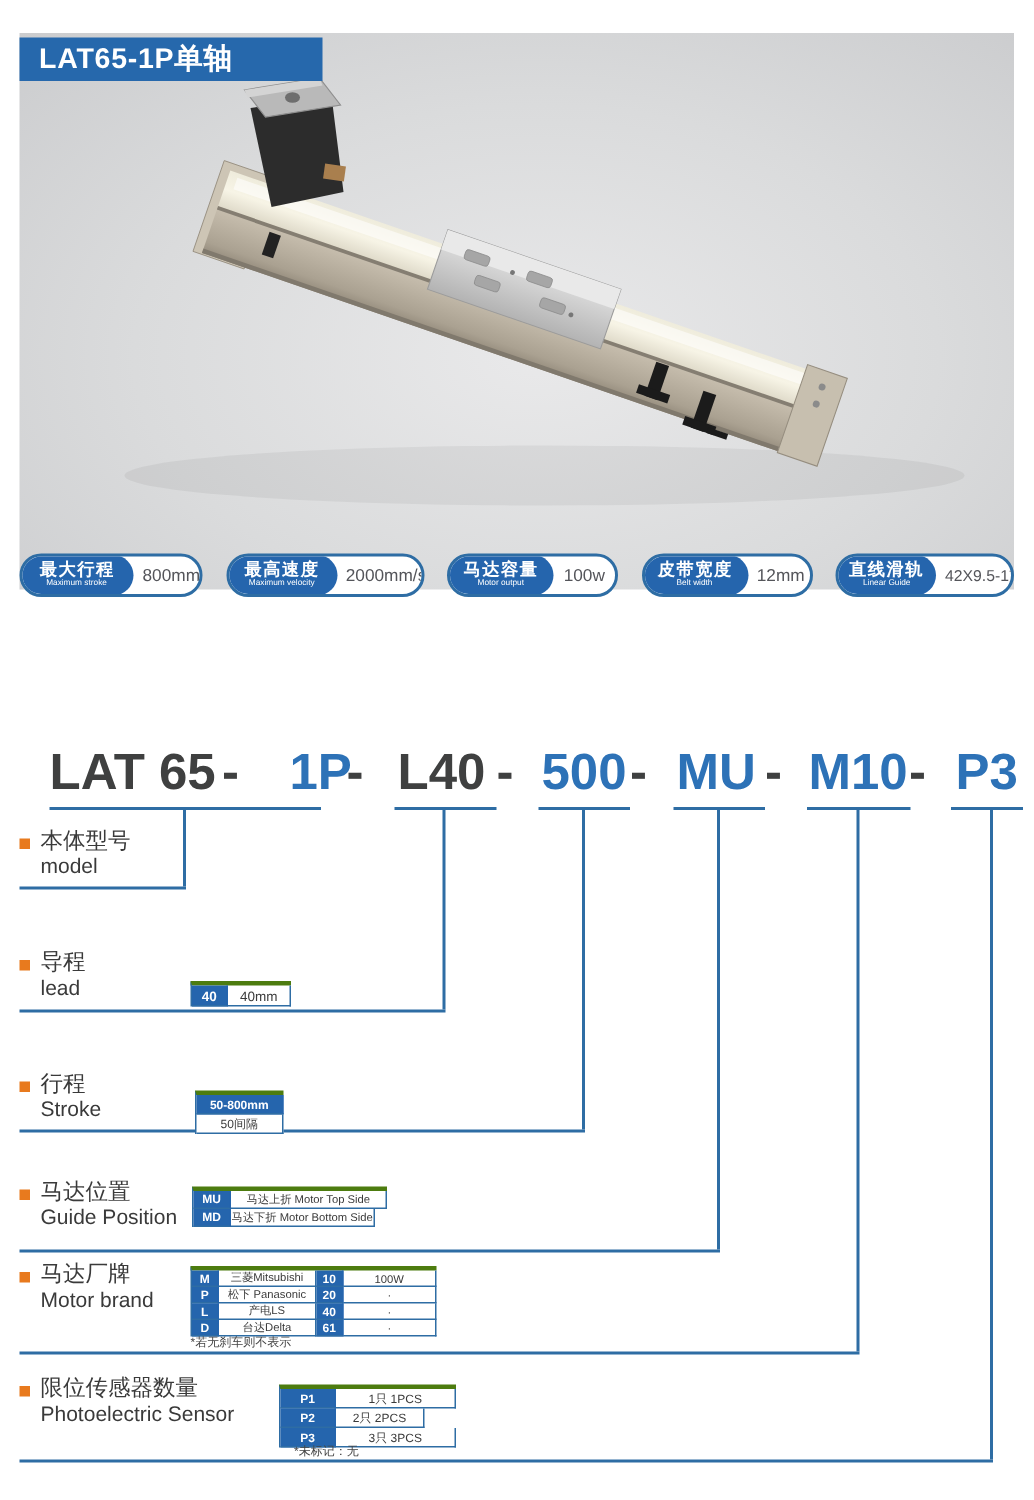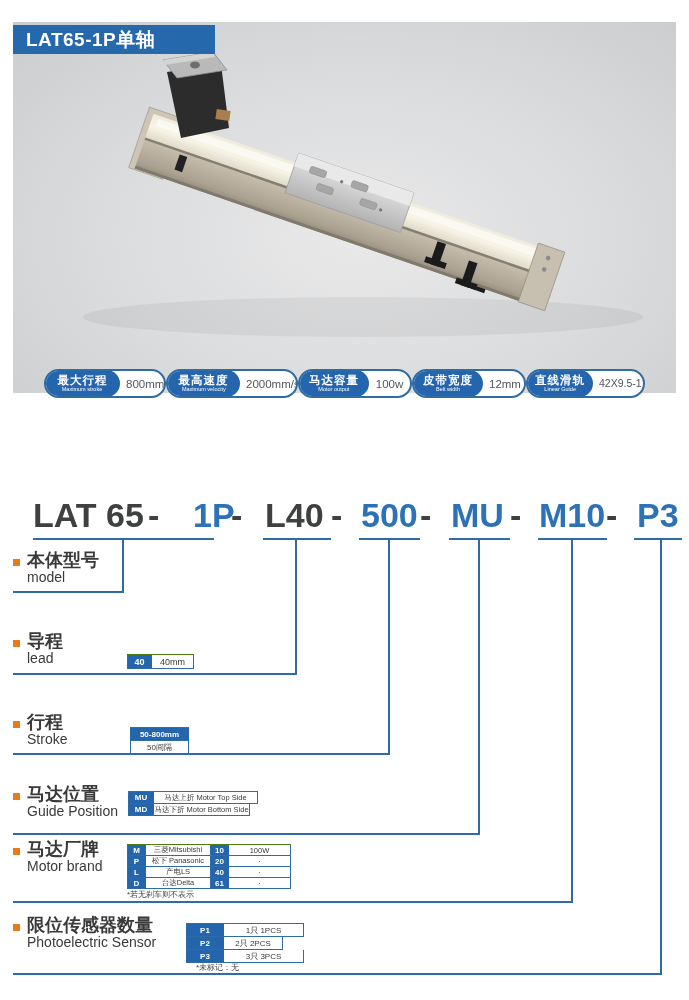--- a/index.html
+++ b/index.html
@@ -7,45 +7,45 @@
         font-family:"Liberation Sans","DejaVu Sans",sans-serif;color:#333;}
 
   
   .hero{position:absolute;left:13px;top:22px;width:663px;height:371px;
         background:radial-gradient(ellipse at 52% 58%, #e9e9ea 0%, #dadbdc 55%, #cbccce 100%);}
   .hero-banner{position:absolute;left:0;top:3px;width:202px;height:29px;background:#2668ac;
         color:#fff;font-size:19px;font-weight:bold;line-height:29px;padding-left:13px;box-sizing:border-box;letter-spacing:.5px;}
   .hero svg{position:absolute;left:0;top:0;}
 
   
-  .specs{position:absolute;left:13px;top:368px;width:663px;height:31px;display:flex;justify-content:center;align-items:center;}
+  .specs{position:absolute;left:13px;top:368px;width:663px;height:31px;display:flex;justify-content:space-between;align-items:center;}
   .pill{height:29px;border:2px solid #2e6da4;border-radius:16px;background:#fff;display:flex;align-items:stretch;overflow:hidden;box-sizing:border-box;}
   .pill-left{background:#2565ad;border-radius:14px;color:#fff;display:flex;flex-direction:column;justify-content:center;align-items:center;flex:none;margin:-1px 0 -1px -1px;}
   .pill-zh{font-size:11.5px;font-weight:bold;line-height:12px;letter-spacing:1px;}
   .pill-en{font-size:6px;line-height:7px;transform:scale(.92);white-space:nowrap;}
   .pill-val{flex:1;display:flex;align-items:center;justify-content:center;font-size:11.5px;color:#54555a;white-space:nowrap;padding:0 6px;}
 
   
   .banner2{position:absolute;left:13px;top:433px;width:454px;height:26px;background:#2668ac;color:#fff;
         font-size:17px;font-weight:bold;line-height:26px;padding-left:12px;box-sizing:border-box;letter-spacing:.5px;}
 
   
   .seg{position:absolute;top:496px;font-size:34px;font-weight:bold;line-height:38px;white-space:nowrap;}
   .seg.dark{color:#3f4040;} .seg.blue{color:#2d72b7;}
 
   .hline,.vline{position:absolute;background:#2e6da4;}
   .hline{height:2px;} .vline{width:2px;}
 
   
   .bullet{position:absolute;left:13px;width:7px;height:7px;background:#e87a1e;}
   .rlabel{position:absolute;left:27px;line-height:17px;color:#3a3a3a;}
-  .rlabel .zh{font-size:18px;font-weight:bold;} .rlabel .en{font-size:14px;}
-
-  
-  .mtable{position:absolute;border-top:1px solid #4d7c0f;border-left:1px solid #2e6da4;background:#fff;}
+  .rlabel .zh{font-size:15px;} .rlabel .en{font-size:14px;}
+
+  
+  .mtable{position:absolute;border-top:3px solid #4d7c0f;border-left:1px solid #2e6da4;background:#fff;}
   .mrow{display:flex;}
   .mcell{border-right:1px solid #2e6da4;border-bottom:1px solid #2e6da4;display:flex;align-items:center;justify-content:center;
          font-size:8px;color:#3a3a3a;box-sizing:border-box;white-space:nowrap;overflow:hidden;}
   .mcell.blue{background:#2565ad;color:#fff;font-weight:bold;border-right-color:#2565ad;}
   .note{position:absolute;font-size:8px;color:#444;white-space:nowrap;}
 </style>
 </head>
 <body>
 
 <div class="page">

